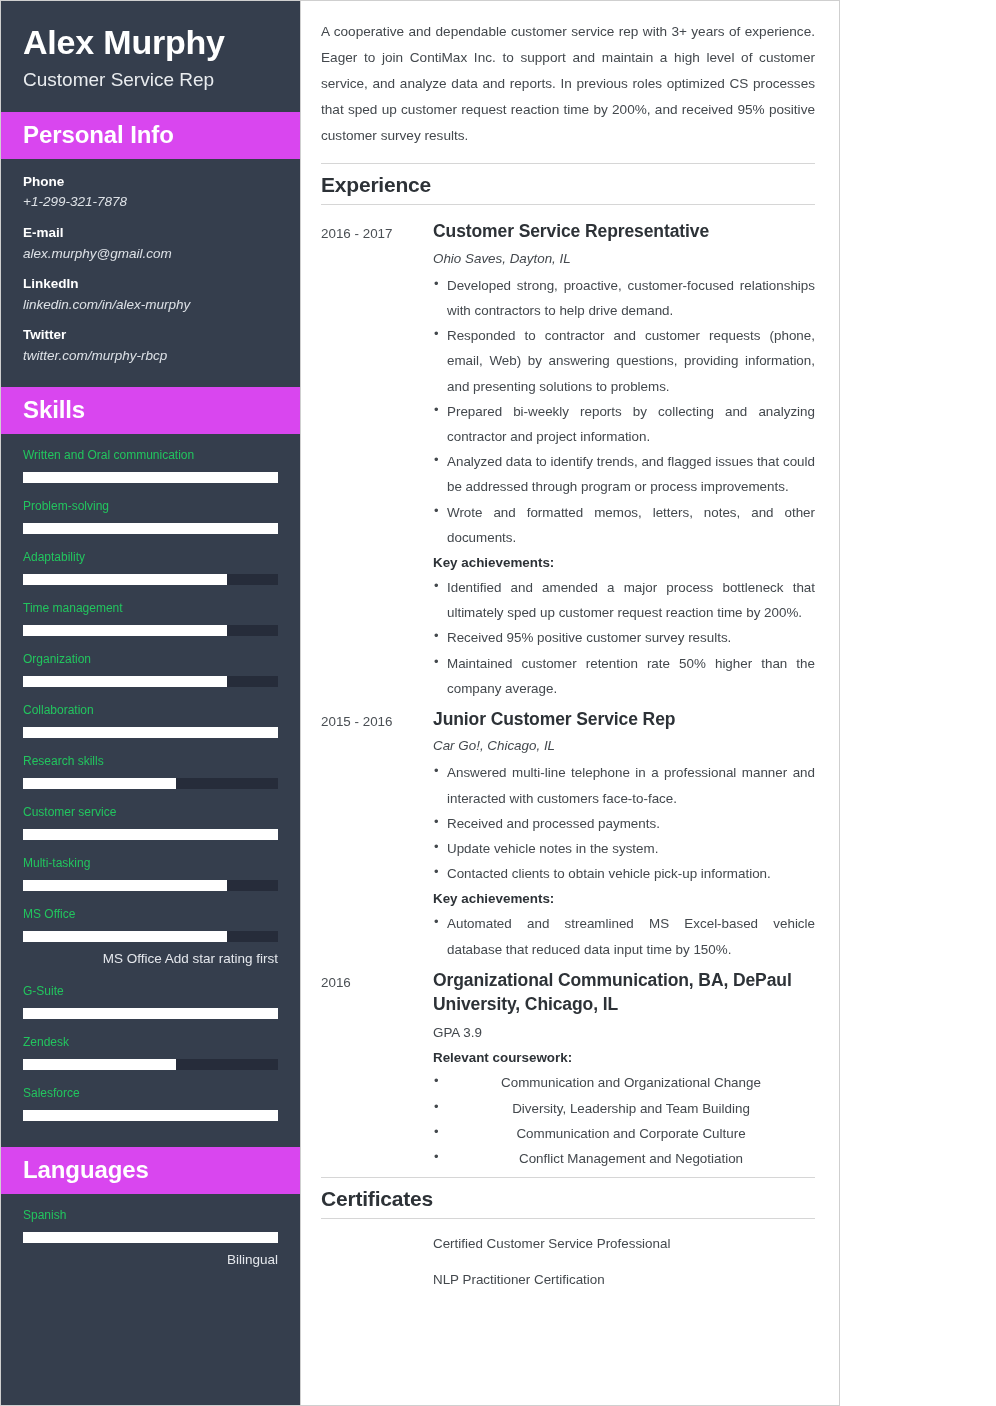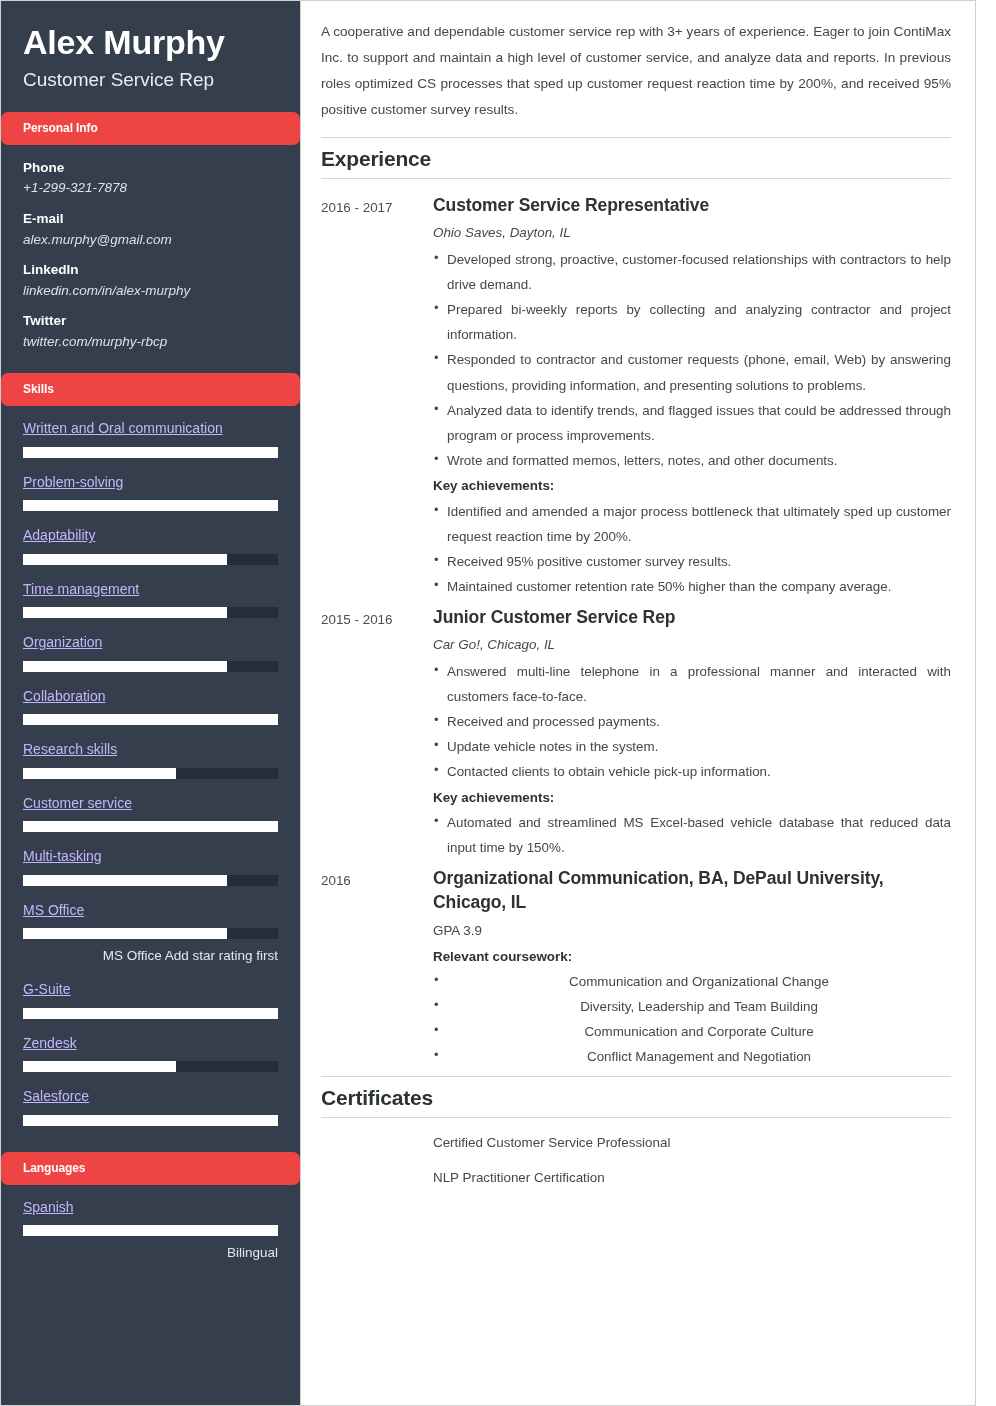--- a/index.html
+++ b/index.html
@@ -5,21 +5,21 @@
   * { box-sizing: border-box; }
   html, body {
     margin: 0; padding: 0;
     background: #ffffff;
   }
   body {
     font-family: "Liberation Sans", sans-serif;
     -webkit-font-smoothing: antialiased;
   }
   .page {
-    width: 976px;
+    width: 840px;
     height: 1406px;
     position: relative;
     background: #ffffff;
     border: 1px solid #cfcfcf;
     display: flex;
     overflow: hidden;
   }
 
   
   .sidebar {
@@ -43,27 +43,26 @@
     color: #ffffff;
   }
   .job-title {
     font-size: 19px;
     font-weight: normal;
     line-height: 1.2;
     margin: 0;
     color: #e9ecef;
   }
   .section-head {
-    background: #ef4444;
+    background: #d946ef;
     padding: 9px 22px 10px 22px;
-    font-size: 12px;
+    font-size: 24px;
     font-weight: bold;
     letter-spacing: -0.1px;
     color: #ffffff;
-    border-radius: 7px;
   }
   .section-body {
     padding: 14px 22px 10px 22px;
   }
   .contact-item { margin-bottom: 13px; }
   .contact-label {
     font-size: 13.5px;
     font-weight: bold;
     color: #ffffff;
     margin-bottom: 3px;
@@ -72,25 +71,24 @@
   .contact-value {
     font-size: 13.5px;
     color: #dde1e6;
     line-height: 1.3;
     word-break: break-word;
     font-style: italic;
   }
 
   .skill-row { margin-bottom: 16px; }
   .skill-name {
-    font-size: 14px;
-    color: #c4b5fd;
+    font-size: 12px;
+    color: #22c55e;
     margin-bottom: 9px;
     line-height: 1.25;
-    text-decoration: underline;
   }
   .skill-track {
     height: 11px;
     background: #262c3a;
     width: 100%;
     position: relative;
     overflow: hidden;
   }
   .skill-fill {
     height: 100%;
@@ -334,22 +332,22 @@
 
     <div class="sec-title">Experience</div>
     <div id="experience-entries">
         <div class="entry">
           <div class="entry-date">2016 - 2017</div>
           <div class="entry-main">
             <div class="entry-role">Customer Service Representative</div>
             <div class="entry-org">Ohio Saves, Dayton, IL</div>
             <ul class="bullets">
               <li>Developed strong, proactive, customer-focused relationships with contractors to help drive demand.</li>
+              <li>Responded to contractor and customer requests (phone, email, Web) by answering questions, providing information, and presenting solutions to problems.</li>
               <li>Prepared bi-weekly reports by collecting and analyzing contractor and project information.</li>
-              <li>Responded to contractor and customer requests (phone, email, Web) by answering questions, providing information, and presenting solutions to problems.</li>
               <li>Analyzed data to identify trends, and flagged issues that could be addressed through program or process improvements.</li>
               <li>Wrote and formatted memos, letters, notes, and other documents.</li>
             </ul>
             <div class="ach-label">Key achievements:</div>
             <ul class="bullets">
               <li>Identified and amended a major process bottleneck that ultimately sped up customer request reaction time by 200%.</li>
               <li>Received 95% positive customer survey results.</li>
               <li>Maintained customer retention rate 50% higher than the company average.</li>
             </ul>
           </div>

